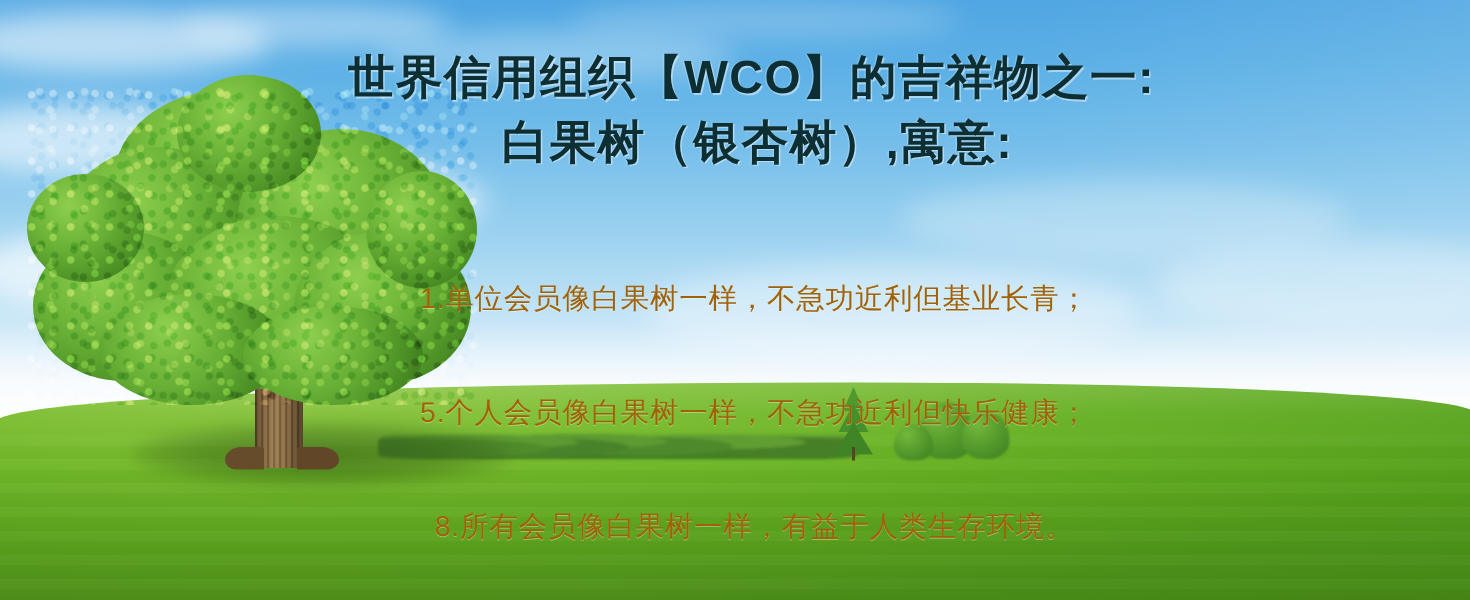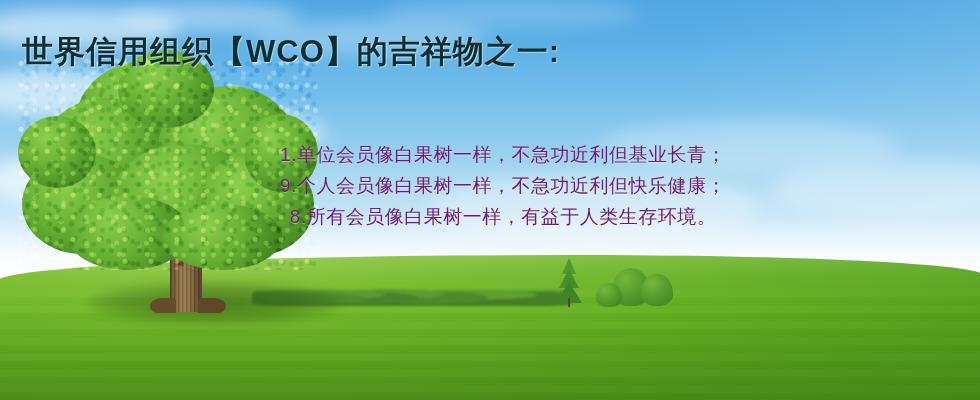--- a/index.html
+++ b/index.html
@@ -272,20 +272,21 @@
     mix-blend-mode: overlay;
     opacity: .8;
   }
 
   
   .headline {
     position: absolute;
     left: 0;
     top: 30px;
     width: 980px;
+    text-align: center;
     z-index: 40;
   }
   .h-line {
     font-size: 31px;
     font-weight: bold;
     color: #0d2f33;
     letter-spacing: 1px;
     line-height: 43px;
     text-shadow:
        1px 1px 0 rgba(255,255,255,0.45),
@@ -298,26 +299,27 @@
   .body-list {
     position: absolute;
     left: 0;
     top: 139px;
     width: 980px;
     text-align: center;
     z-index: 40;
   }
   .b-line {
     font-size: 19px;
-    color: #701a75;
+    color: #a16207;
     line-height: 31px;
     letter-spacing: .5px;
     white-space: nowrap;
     text-shadow: 0 1px 0 rgba(255,255,255,0.35);
     padding-left: 26px;
+    margin-top: 45px;
   }
 </style>
 </head>
 <body>
 
 <div id="banner">
 
   <div class="sky"></div>
   <div class="sky-tint"></div>
 
@@ -371,21 +373,22 @@
       <div class="blob" style="left:144px; top:146px; width:120px; height:66px;"></div>
       <div class="blob" style="left:100px; top:-8px;  width:96px;  height:78px;"></div>
       <div class="blob" style="left:0px;   top:58px;  width:78px;  height:72px;"></div>
       <div class="blob" style="left:226px; top:56px;  width:74px;  height:78px;"></div>
       <div class="leaf-mask"></div>
     </div>
   </div>
 
   <div class="headline">
     <div class="h-line l1">世界信用组织【WCO】的吉祥物之一:</div>
+    <div class="h-line l2">白果树（银杏树）,寓意:</div>
   </div>
 
   <div class="body-list">
     <div class="b-line">1.单位会员像白果树一样，不急功近利但基业长青；</div>
-    <div class="b-line">9.个人会员像白果树一样，不急功近利但快乐健康；</div>
+    <div class="b-line">5.个人会员像白果树一样，不急功近利但快乐健康；</div>
     <div class="b-line">8.所有会员像白果树一样，有益于人类生存环境。</div>
   </div>
 
 </div>
 
 </body></html>

